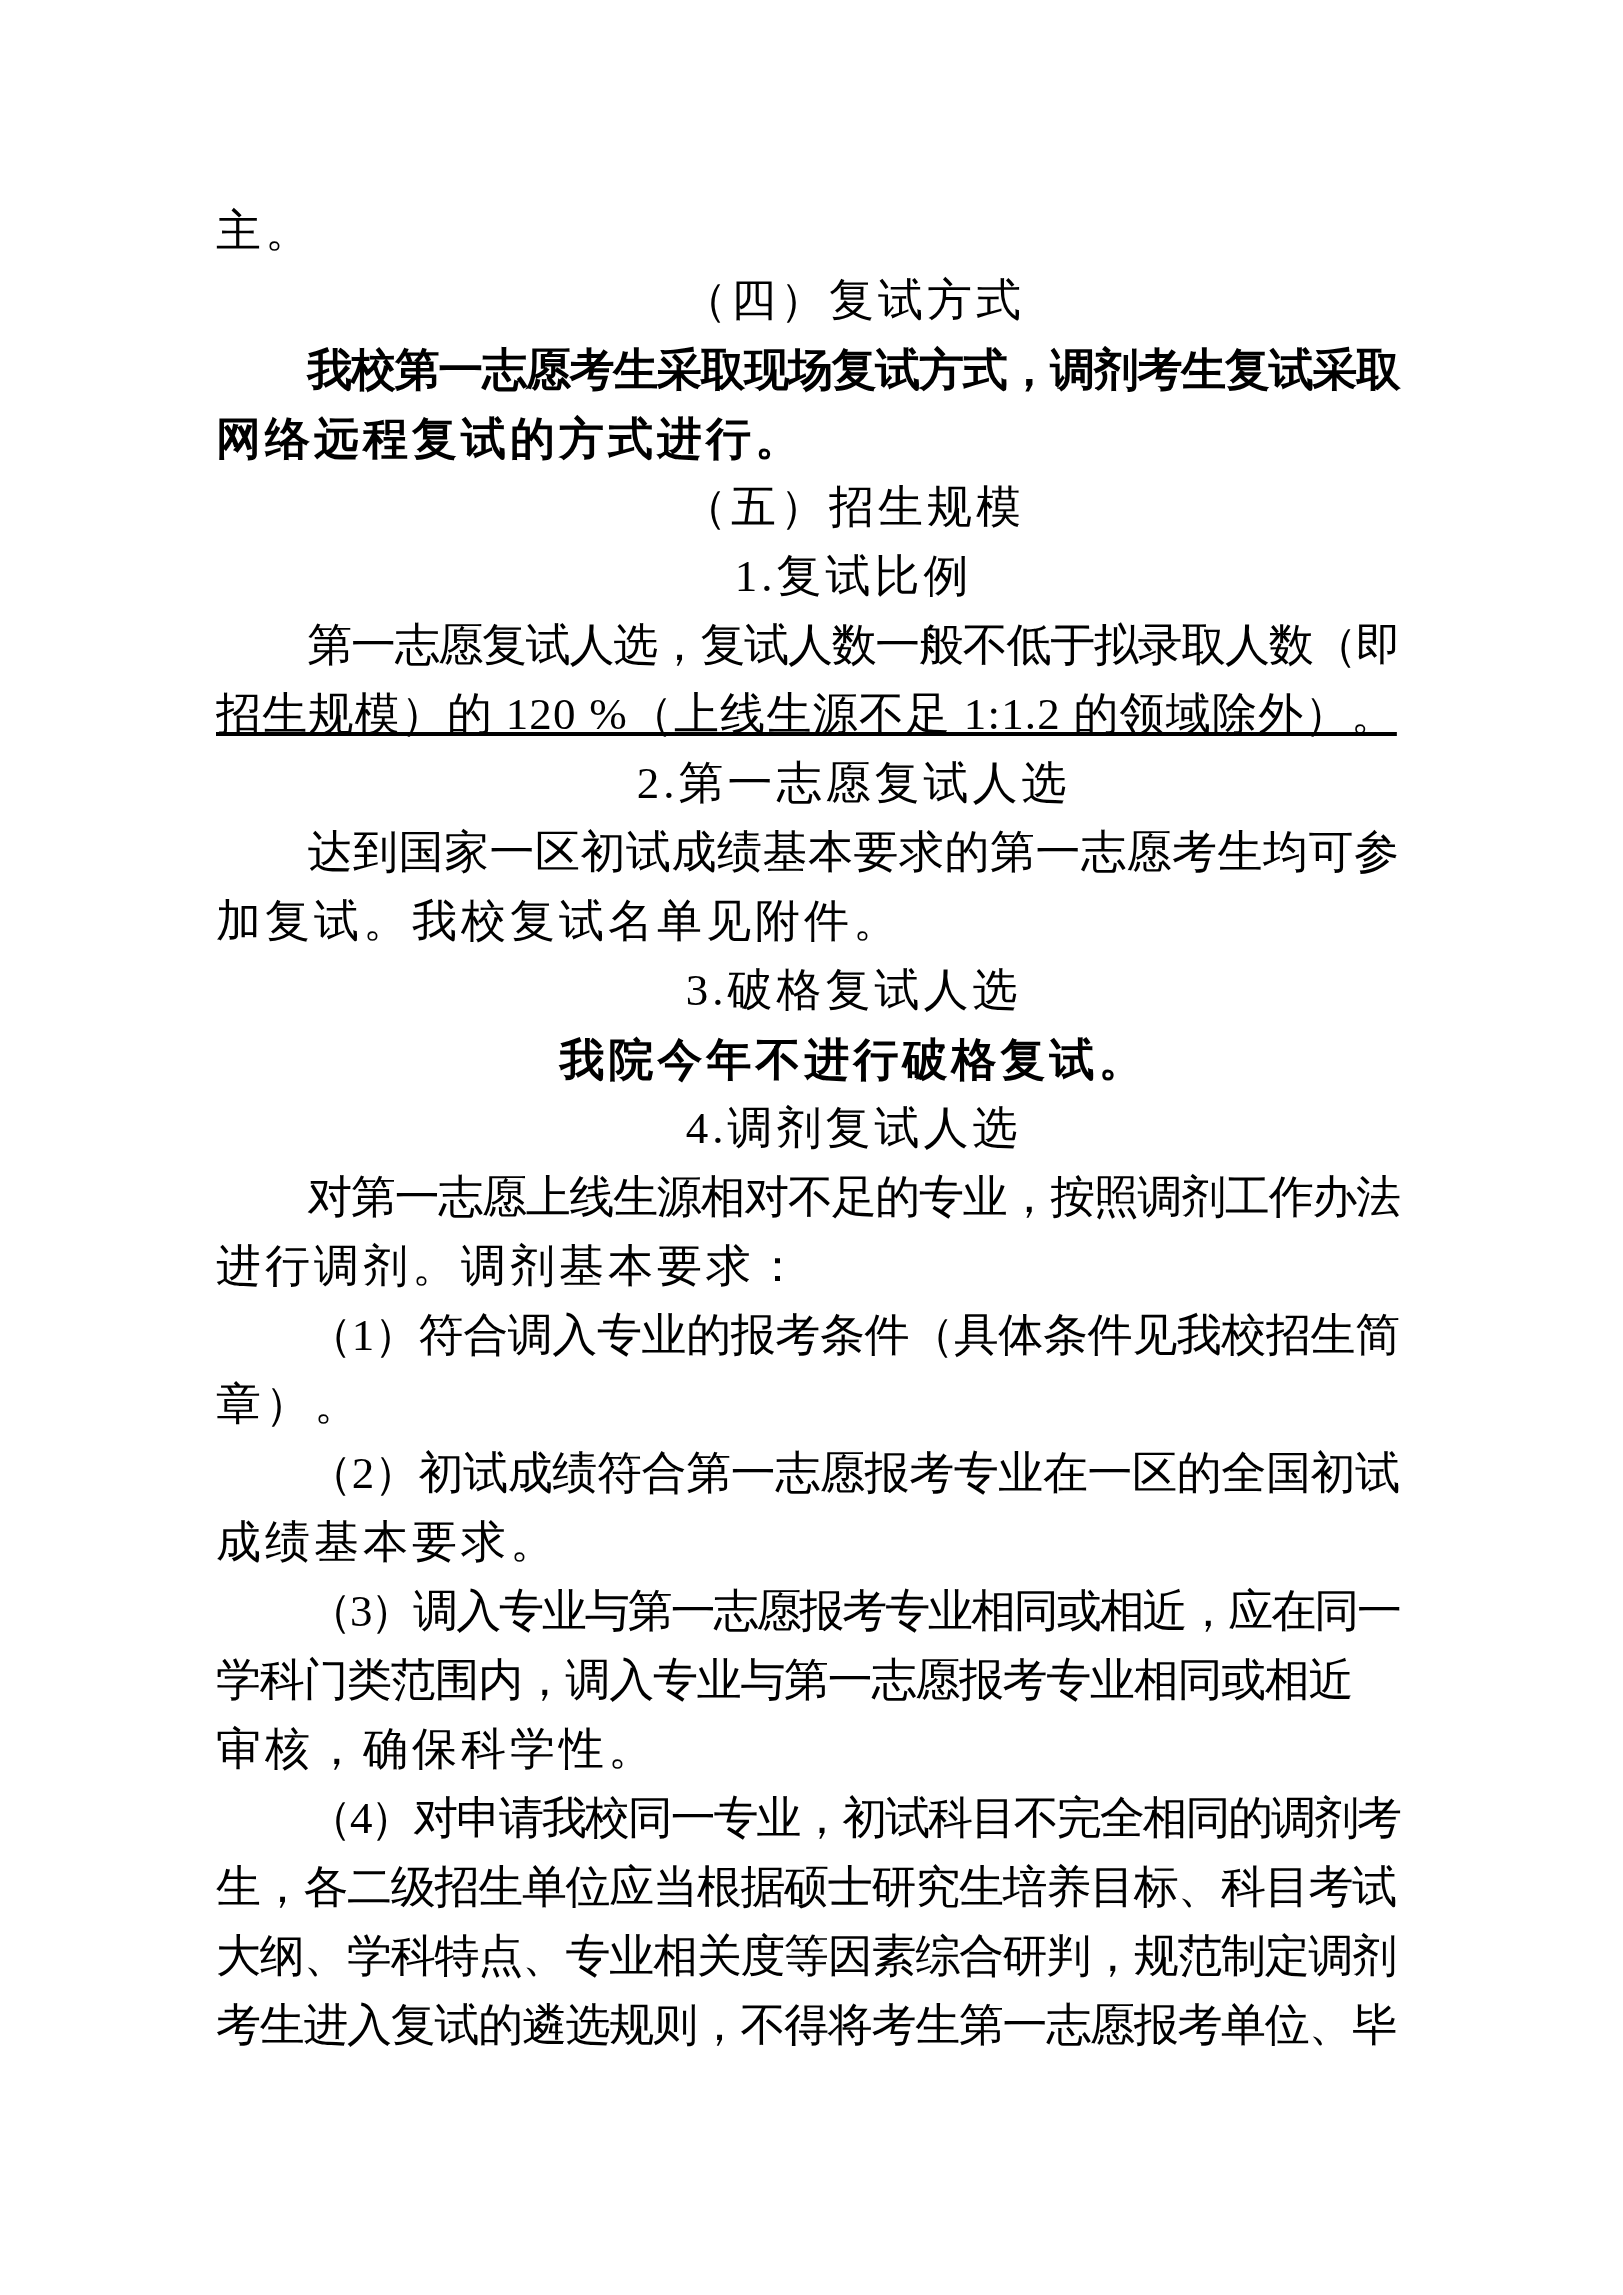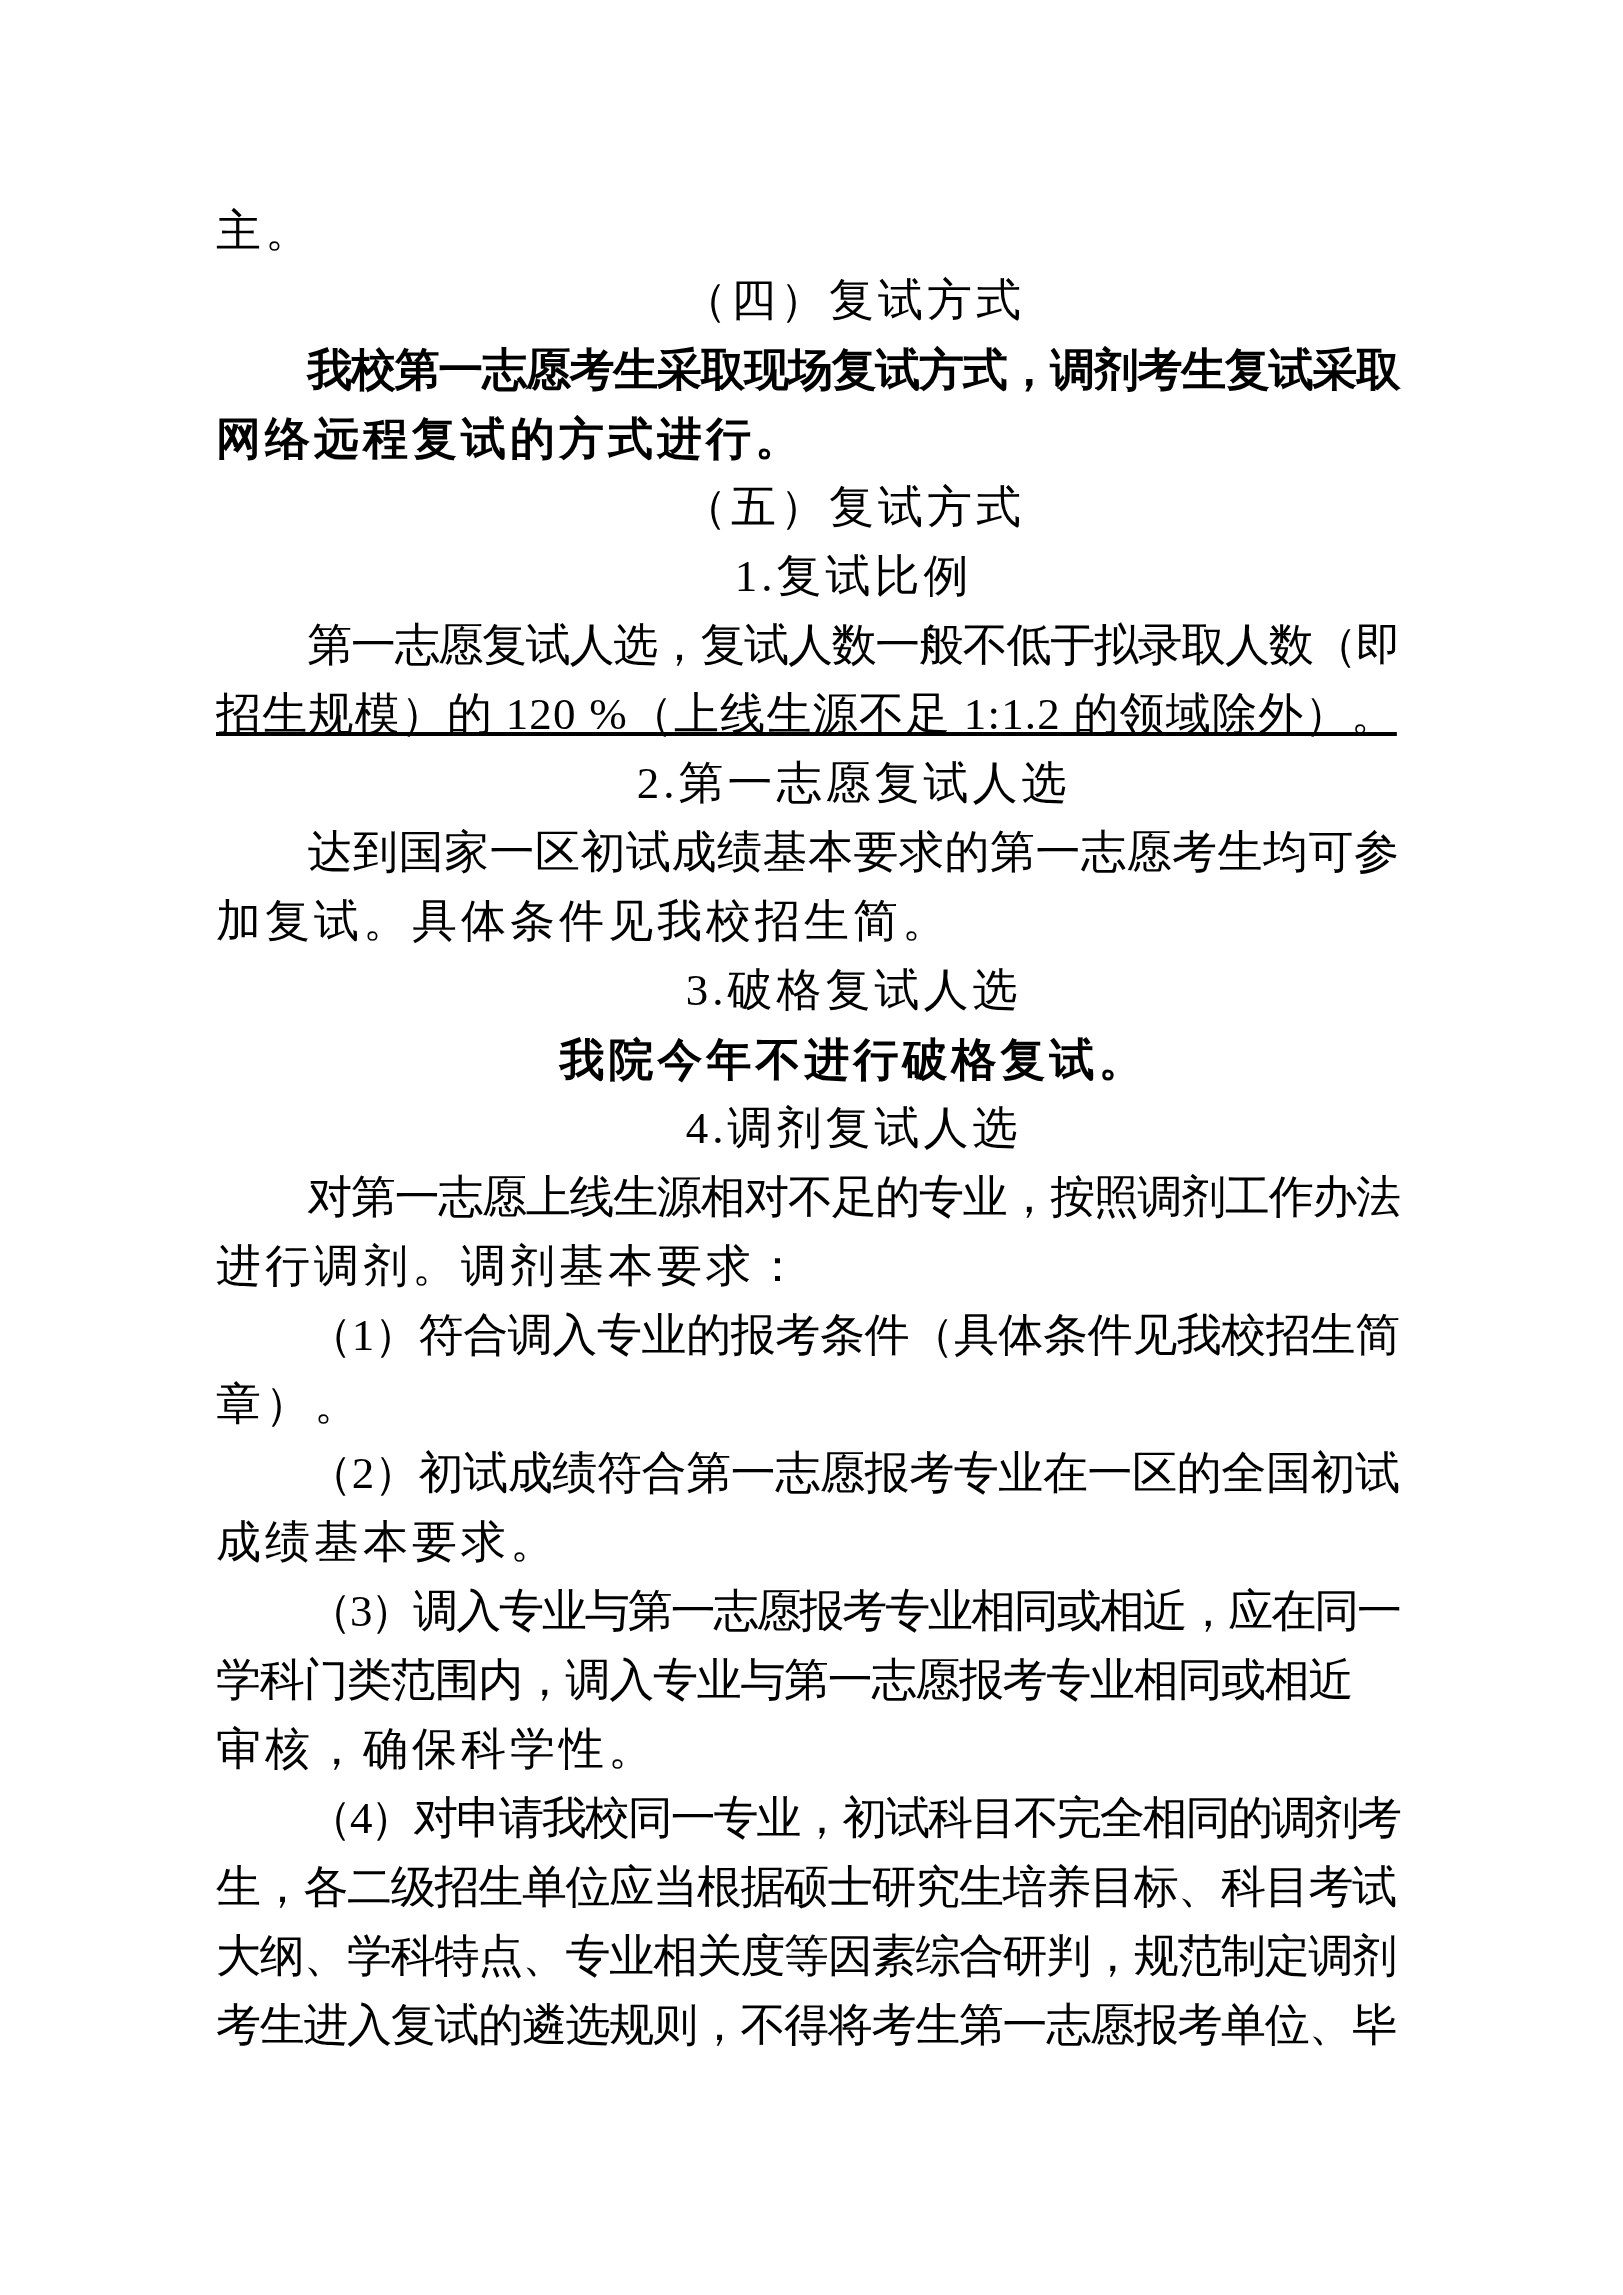--- a/index.html
+++ b/index.html
@@ -54,35 +54,35 @@
         <div class="line"><span>主。</span></div>
       </div>
       <div class="paragraph">
         <div class="line indent"><span>（四）复试方式</span></div>
       </div>
       <div class="paragraph bold">
         <div class="line indent"><span style="letter-spacing: -1.3px;">我校第一志愿考生采取现场复试方式，调剂考生复试采取</span></div>
         <div class="line"><span>网络远程复试的方式进行。</span></div>
       </div>
       <div class="paragraph">
-        <div class="line indent"><span>（五）复试方式</span></div>
+        <div class="line indent"><span>（五）招生规模</span></div>
       </div>
       <div class="paragraph">
         <div class="line indent"><span>1.复试比例</span></div>
       </div>
       <div class="paragraph">
         <div class="line indent"><span style="letter-spacing: -1.3px;">第一志愿复试人选，复试人数一般不低于拟录取人数（即</span></div>
         <div class="line"><span style="letter-spacing: 1.2px; text-decoration: underline;">招生规模）的 120 %（上线生源不足 1:1.2 的领域除外）。</span></div>
       </div>
       <div class="paragraph">
         <div class="line indent"><span>2.第一志愿复试人选</span></div>
       </div>
       <div class="paragraph">
         <div class="line indent"><span style="letter-spacing: 0.5px;">达到国家一区初试成绩基本要求的第一志愿考生均可参</span></div>
-        <div class="line"><span>加复试。具体条件见我校招生简。</span></div>
+        <div class="line"><span>加复试。我校复试名单见附件。</span></div>
       </div>
       <div class="paragraph">
         <div class="line indent"><span>3.破格复试人选</span></div>
       </div>
       <div class="paragraph bold">
         <div class="line indent"><span>我院今年不进行破格复试。</span></div>
       </div>
       <div class="paragraph">
         <div class="line indent"><span>4.调剂复试人选</span></div>
       </div>

